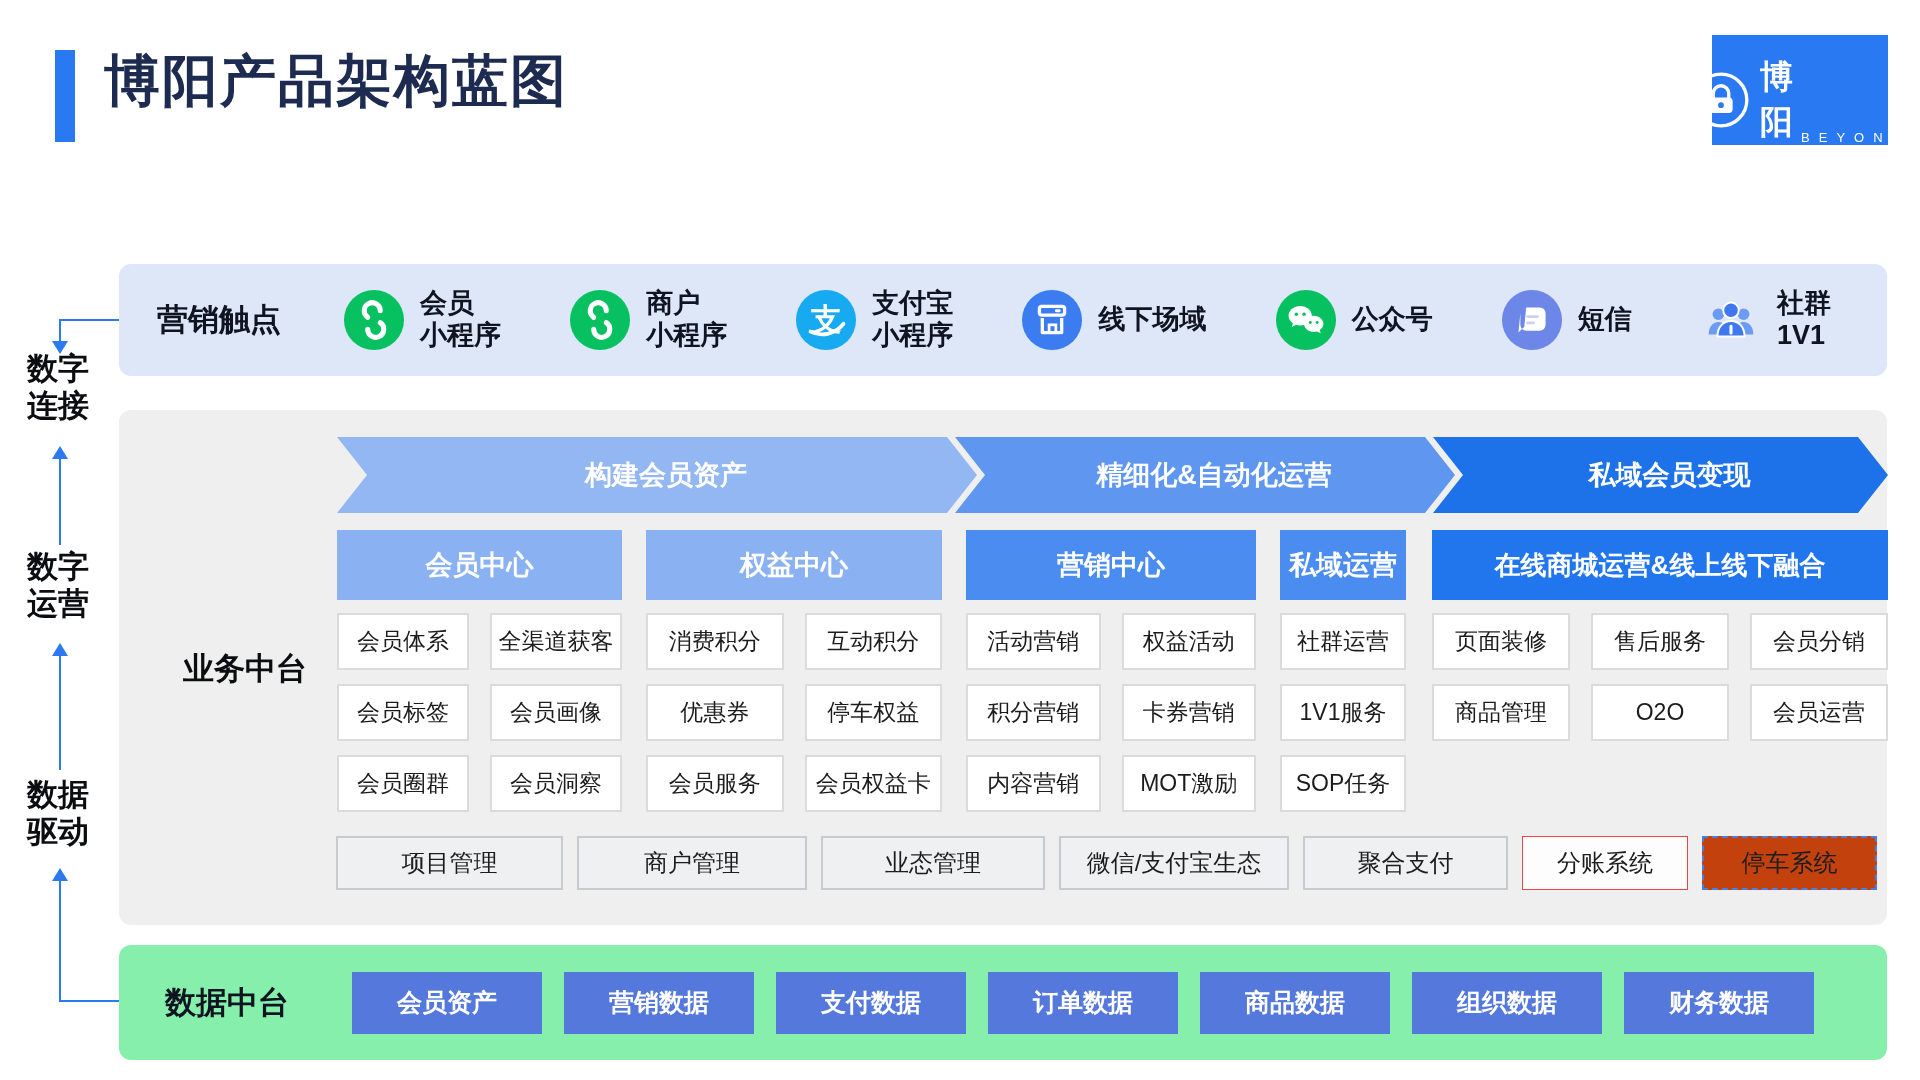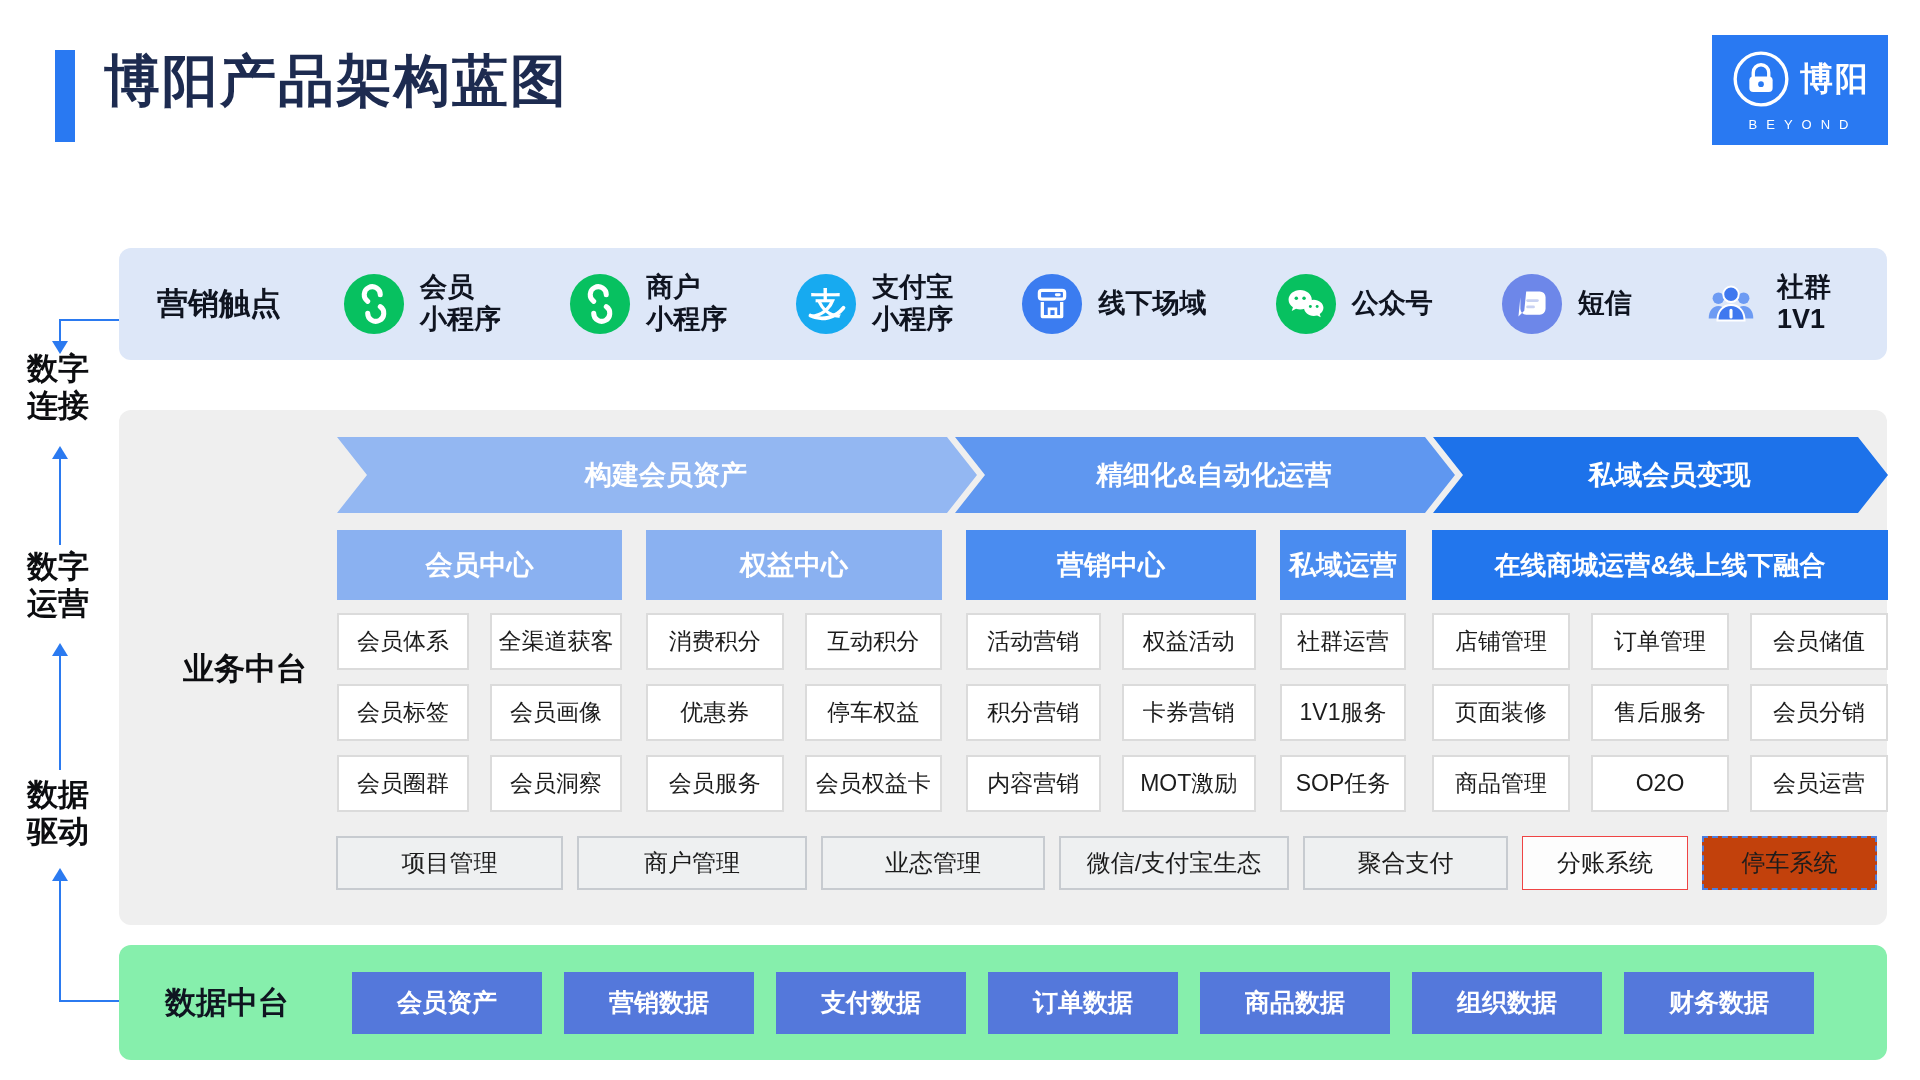--- a/index.html
+++ b/index.html
@@ -4,40 +4,40 @@
 <style>
   html,body{margin:0;padding:0;background:#fff;}
   .stage{position:relative;width:1920px;height:1080px;background:#ffffff;overflow:hidden;
          font-family:"Liberation Sans","DejaVu Sans",sans-serif;}
 
   
   .accent-bar{position:absolute;left:55px;top:50px;width:20px;height:92px;background:#2979f2;}
   .page-title{position:absolute;left:104px;top:44px;margin:0;font-size:56px;font-weight:900;
               color:#1d2b50;letter-spacing:2px;}
   .logo{position:absolute;left:1712px;top:35px;width:176px;height:110px;background:#2979f2;
-        display:flex;flex-direction:column;align-items:center;justify-content:center;}
+        display:flex;flex-direction:row;align-items:flex-end;justify-content:center;}
   .logo-row{display:flex;align-items:center;gap:8px;}
   .logo-cn{color:#fff;font-size:33px;font-weight:600;letter-spacing:2px;}
   .logo-sub{color:#fff;font-size:13px;letter-spacing:9px;margin-top:7px;margin-left:6px;}
 
   
   .rail-line{position:absolute;width:2px;background:#2b7af0;}
   .elbow-top{position:absolute;left:59px;top:319px;width:60px;height:24px;
              border-left:2px solid #2b7af0;border-top:2px solid #2b7af0;box-sizing:border-box;}
   .elbow-bottom{position:absolute;left:59px;top:880px;width:60px;height:122px;
              border-left:2px solid #2b7af0;border-bottom:2px solid #2b7af0;box-sizing:border-box;}
   .tri-down{position:absolute;width:0;height:0;border-left:8px solid transparent;
             border-right:8px solid transparent;border-top:13px solid #2b7af0;}
   .tri-up{position:absolute;width:0;height:0;border-left:8px solid transparent;
           border-right:8px solid transparent;border-bottom:13px solid #2b7af0;}
   .rail-label{position:absolute;left:10px;width:96px;text-align:center;font-size:31px;font-weight:800;
               line-height:1.2;color:#0c0d10;white-space:pre-line;}
 
   
-  .touchbar{position:absolute;left:119px;top:248px;width:1768px;height:112px;background:#dde7f8;
+  .touchbar{position:absolute;left:119px;top:264px;width:1768px;height:112px;background:#dde7f8;
             border-radius:12px;display:flex;align-items:center;box-sizing:border-box;}
   .bar-label{font-size:31px;font-weight:800;color:#0f1420;white-space:pre-line;}
   .touch-label{width:186px;padding-left:38px;flex:none;}
   .touch-items{flex:1;display:flex;align-items:center;justify-content:space-between;padding-right:56px;}
   .titem{display:flex;align-items:center;gap:15px;}
   .ticon{width:62px;height:62px;flex:none;display:block;}
   .tlabel{font-size:27px;font-weight:800;color:#0f1420;line-height:1.18;white-space:pre-line;}
 
   
   .bizpanel{position:absolute;left:119px;top:410px;width:1768px;height:515px;background:#efefef;
@@ -262,25 +262,20 @@
           <div class="crow">
             <div class="cell">1V1服务</div>
           </div>
           <div class="crow">
             <div class="cell">SOP任务</div>
           </div>
         </div>
         <div class="col" style="width: 456px; margin-right: 0px;">
           <div class="colhead h-dark">在线商城运营&amp;线上线下融合</div>
           <div class="crow">
-            <div class="cell">店铺管理</div>
-            <div class="cell">订单管理</div>
-            <div class="cell">会员储值</div>
-          </div>
-          <div class="crow">
             <div class="cell">页面装修</div>
             <div class="cell">售后服务</div>
             <div class="cell">会员分销</div>
           </div>
           <div class="crow">
             <div class="cell">商品管理</div>
             <div class="cell">O2O</div>
             <div class="cell">会员运营</div>
           </div>
         </div>

